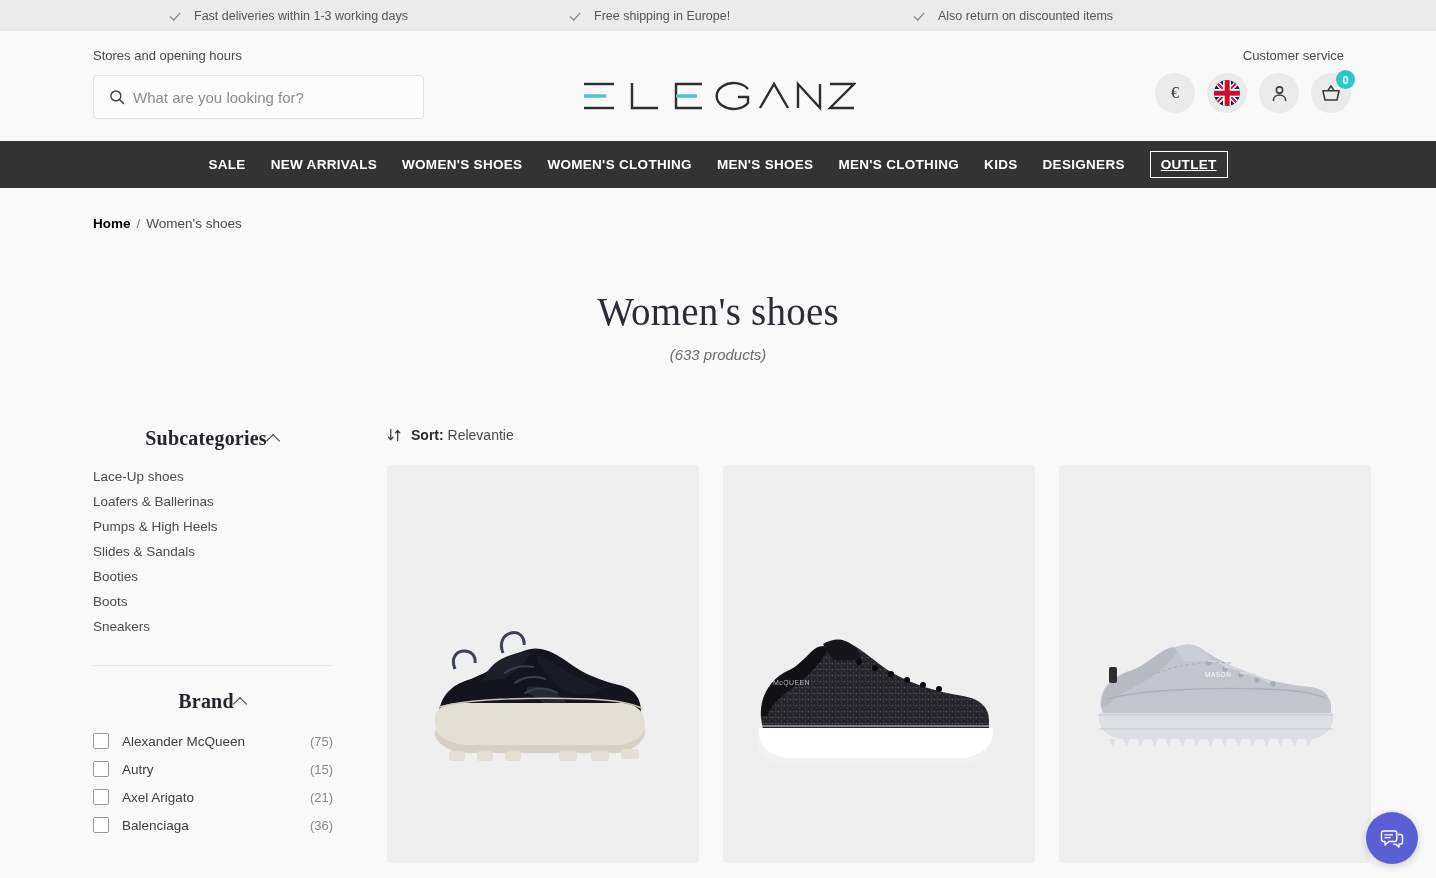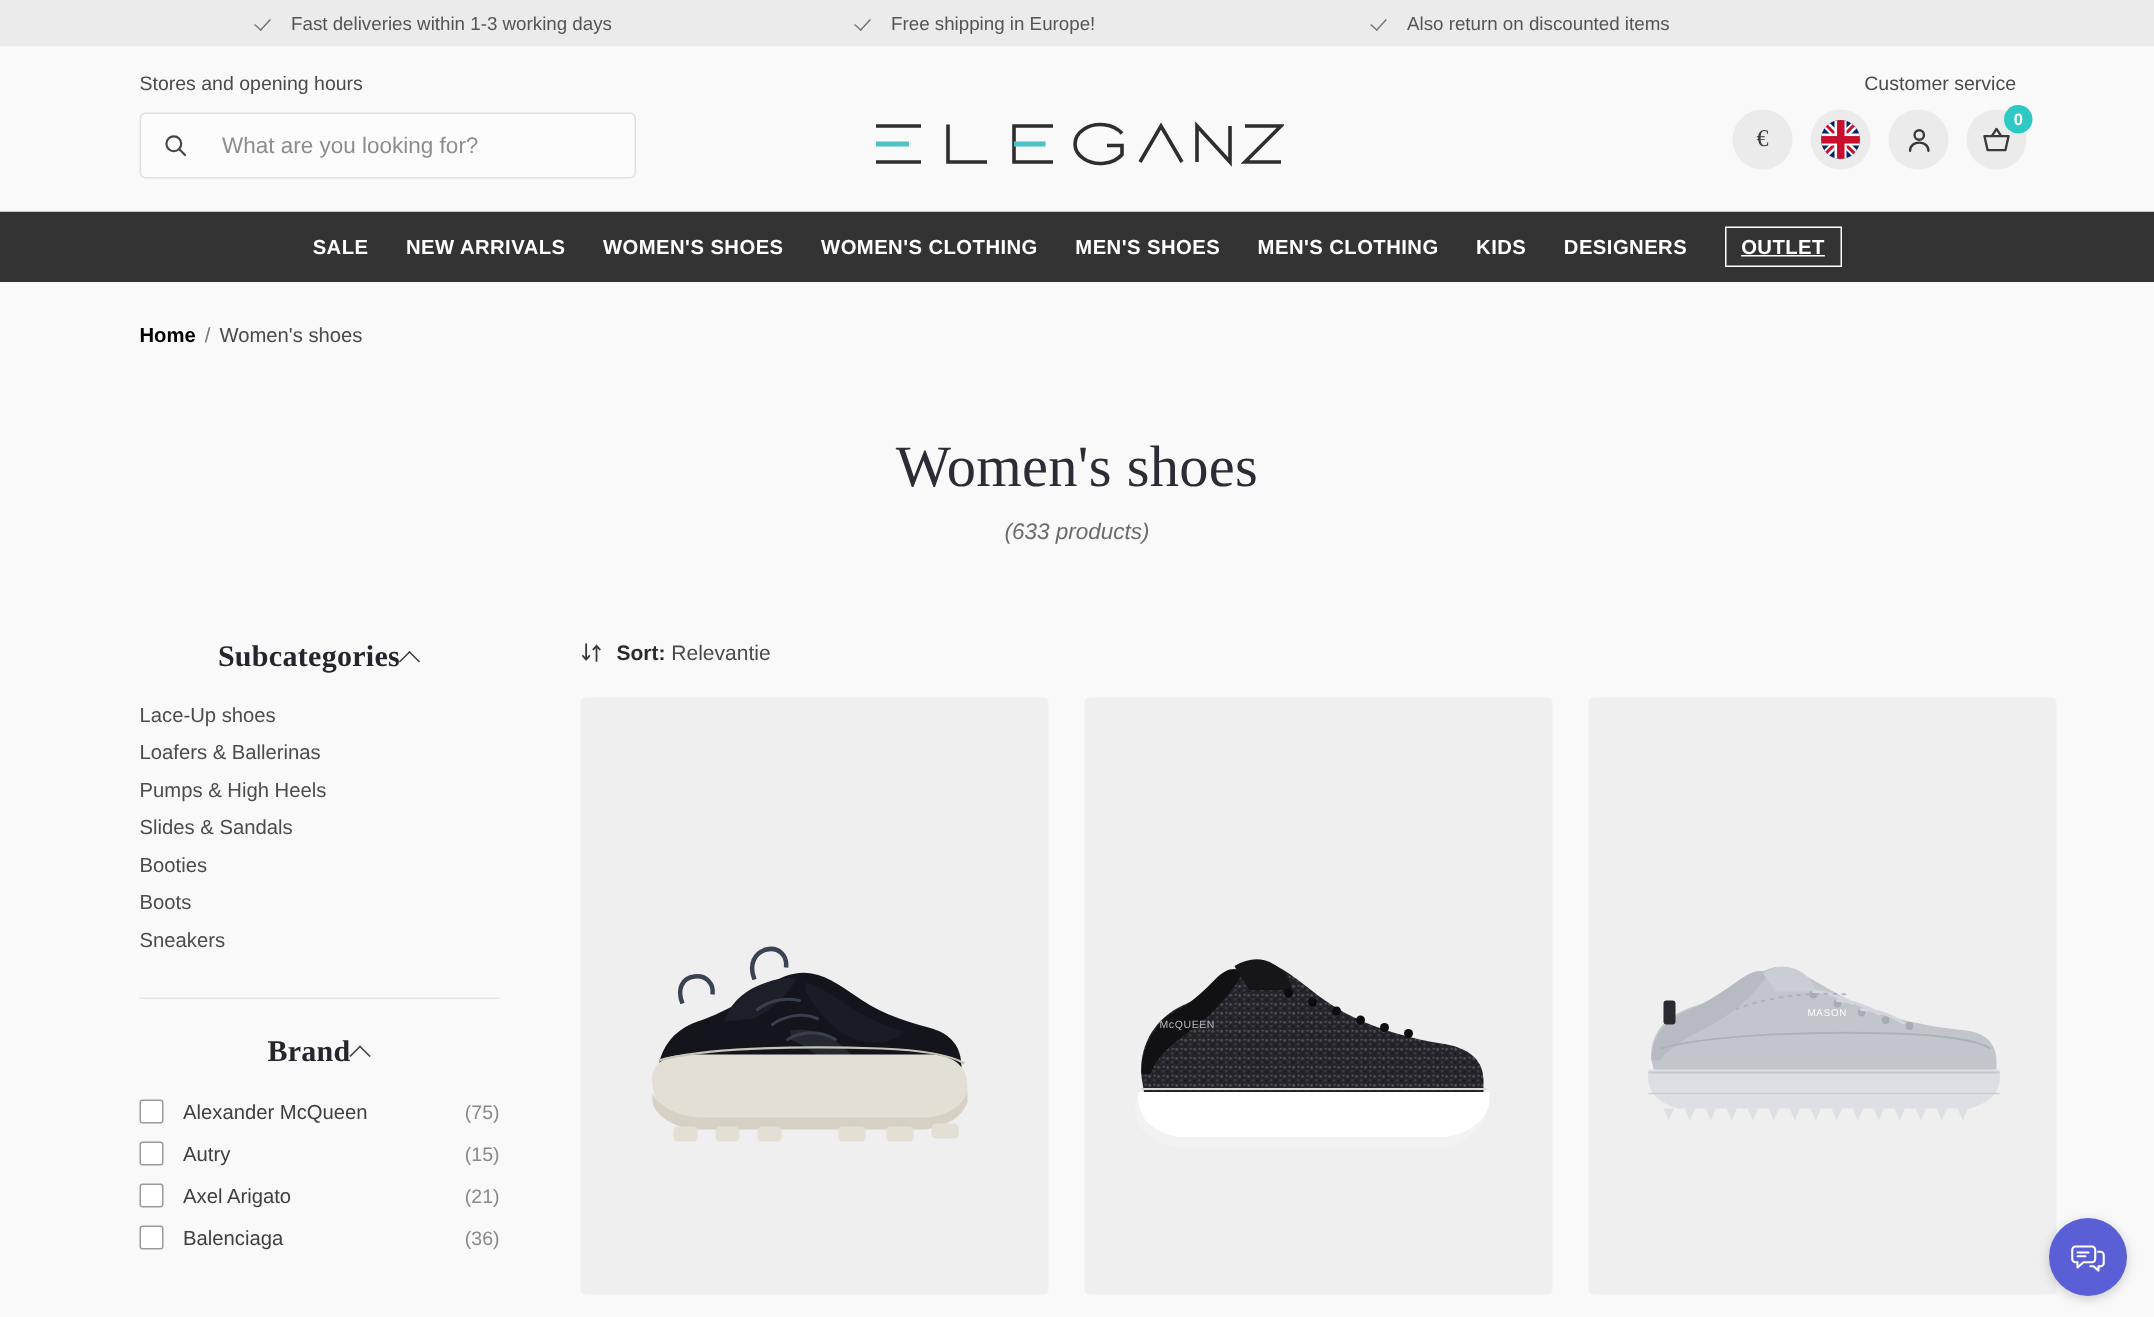--- a/index.html
+++ b/index.html
@@ -71,21 +71,21 @@
   .search-box {
     position: absolute;
     left: 93px; top: 44px;
     width: 331px; height: 44px;
     border: 1px solid #e0e0e0;
     border-radius: 4px;
     background: #fcfcfc;
     display: flex;
     align-items: center;
     padding: 0 14px;
-    gap: 22px;
+    gap: 7px;
   }
   .search-box svg { flex: none; }
   .search-box input {
     border: none;
     outline: none;
     background: transparent;
     font-family: "Liberation Sans", sans-serif;
     font-size: 15px;
     color: #333;
     width: 100%;

